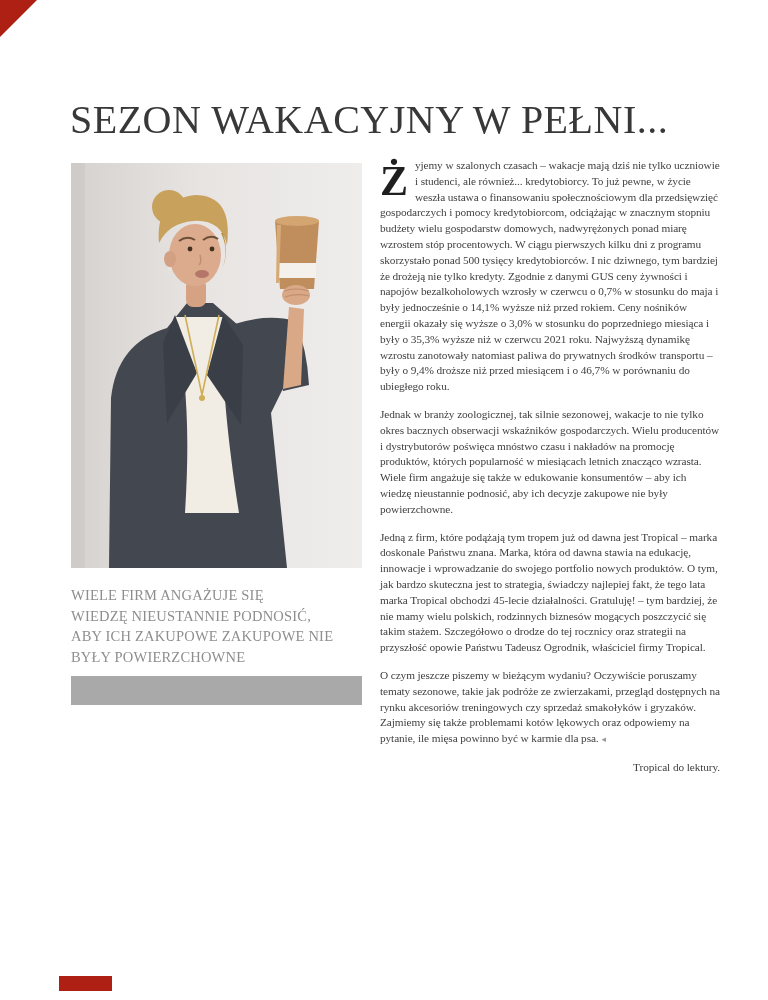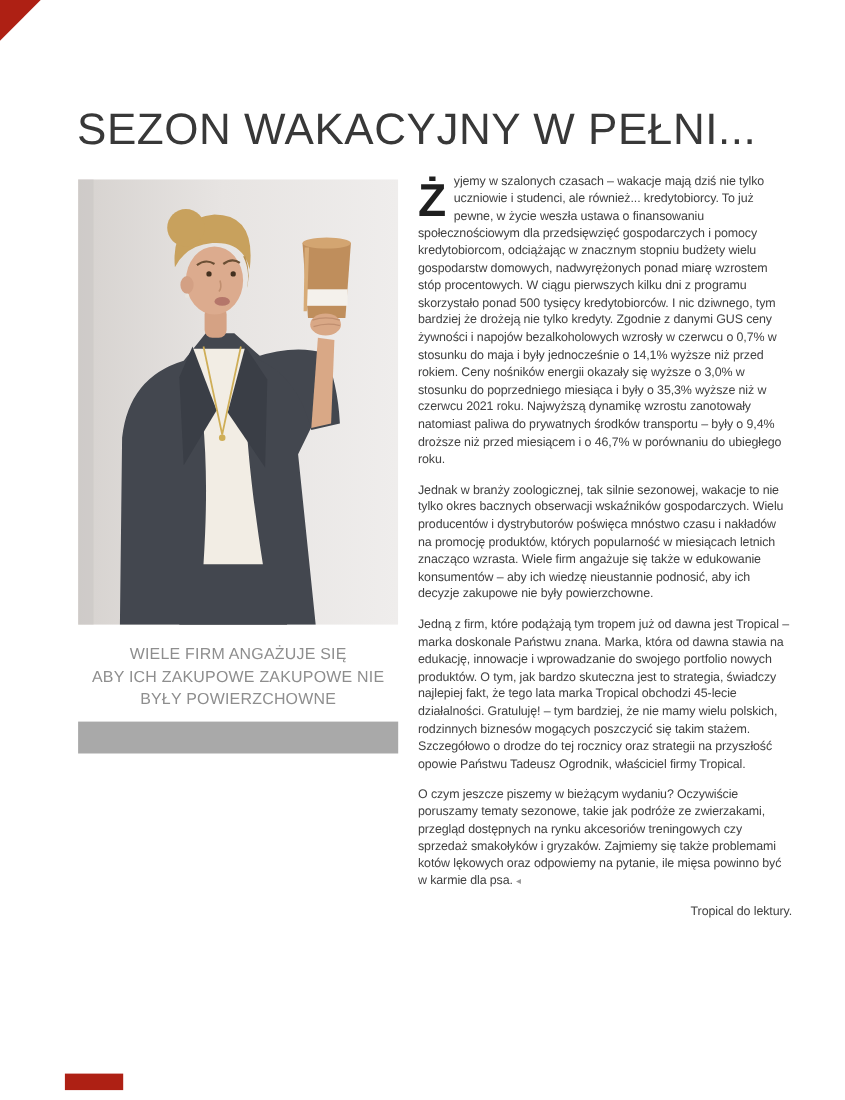--- a/index.html
+++ b/index.html
@@ -1,28 +1,28 @@
 <!DOCTYPE html>
 <html><head>
 <meta charset="utf-8">
 <style>
   html,body{margin:0;padding:0;background:#ffffff;}
   .page{position:relative;width:768px;height:1000px;background:#ffffff;overflow:hidden;
-        font-family:Liberation Sans, sans-serif;color:#3f3f3f;}
+        font-family:Liberation Serif, serif;color:#3f3f3f;}
   
   .corner-accent{position:absolute;left:0;top:0;width:0;height:0;
         border-top:37px solid #ae2014;border-right:37px solid transparent;}
   .footer-accent{position:absolute;left:59px;top:976px;width:53px;height:15px;background:#ae2014;}
   
   .headline{position:absolute;left:70px;top:96px;width:660px;
         font-size:40px;font-weight:300;letter-spacing:.5px;color:#383838;white-space:nowrap;}
   
   .left-col{position:absolute;left:71px;top:163px;width:291px;}
   .photo{display:block;width:291px;height:405px;}
-  .pull-quote{margin-top:17px;text-align:center;color:#8e8e8e;
+  .pull-quote{margin-top:17px;text-align:left;color:#8e8e8e;
         font-size:14.5px;line-height:20.5px;letter-spacing:.2px;font-weight:400;}
   .gray-bar{margin-top:9px;width:291px;height:29px;background:#a9a9a9;}
   
   .right-col{position:absolute;left:380px;top:158px;width:340px;
         font-size:11.3px;line-height:15.8px;letter-spacing:-0.1px;color:#414141;}
   .right-col p{margin:0 0 12px 0;}
   .dropcap{float:left;font-size:42px;line-height:45px;font-weight:bold;color:#1f1f1f;
         margin:1px 7px 0 0;}
   .end-marker{color:#9a9a9a;font-size:9px;margin-left:3px;}
   .closing{margin-top:6px;text-align:right;}
@@ -91,20 +91,21 @@
       <ellipse cx="226" cy="58" rx="22" ry="5" fill="#d3a571"></ellipse>
       <rect x="207" y="100" width="38" height="15" fill="#f4f1ec"></rect>
       <path d="M206,62 L210,62 L208,120 L205,120 Z" fill="#d7ab77"></path>
 
       <ellipse cx="225" cy="132" rx="14" ry="10" fill="#d9a886"></ellipse>
       <path d="M213,128 Q225,124 238,128 M214,134 Q226,130 238,133" fill="none" stroke="#c08f70" stroke-width="1.2"></path>
     </svg>
 
     <div class="pull-quote">
       <div>WIELE FIRM ANGAŻUJE SIĘ</div>
+      <div>WIEDZĘ NIEUSTANNIE PODNOSIĆ,</div>
       <div>ABY ICH ZAKUPOWE ZAKUPOWE NIE</div>
       <div>BYŁY POWIERZCHOWNE</div>
     </div>
 
     <div class="gray-bar"></div>
   </div>
 
   <div class="right-col">
     <p>
       <span class="dropcap">Ż</span><span>yjemy w szalonych czasach – wakacje mają dziś nie tylko uczniowie i studenci, ale również... kredytobiorcy. To już pewne, w życie weszła ustawa o finansowaniu społecznościowym dla przedsięwzięć gospodarczych i pomocy kredytobiorcom, odciążając w znacznym stopniu budżety wielu gospodarstw domowych, nadwyrężonych ponad miarę wzrostem stóp procentowych. W ciągu pierwszych kilku dni z programu skorzystało ponad 500 tysięcy kredytobiorców. I nic dziwnego, tym bardziej że drożeją nie tylko kredyty. Zgodnie z danymi GUS ceny żywności i napojów bezalkoholowych wzrosły w czerwcu o 0,7% w stosunku do maja i były jednocześnie o 14,1% wyższe niż przed rokiem. Ceny nośników energii okazały się wyższe o 3,0% w stosunku do poprzedniego miesiąca i były o 35,3% wyższe niż w czerwcu 2021 roku. Najwyższą dynamikę wzrostu zanotowały natomiast paliwa do prywatnych środków transportu – były o 9,4% droższe niż przed miesiącem i o 46,7% w porównaniu do ubiegłego roku.</span>

